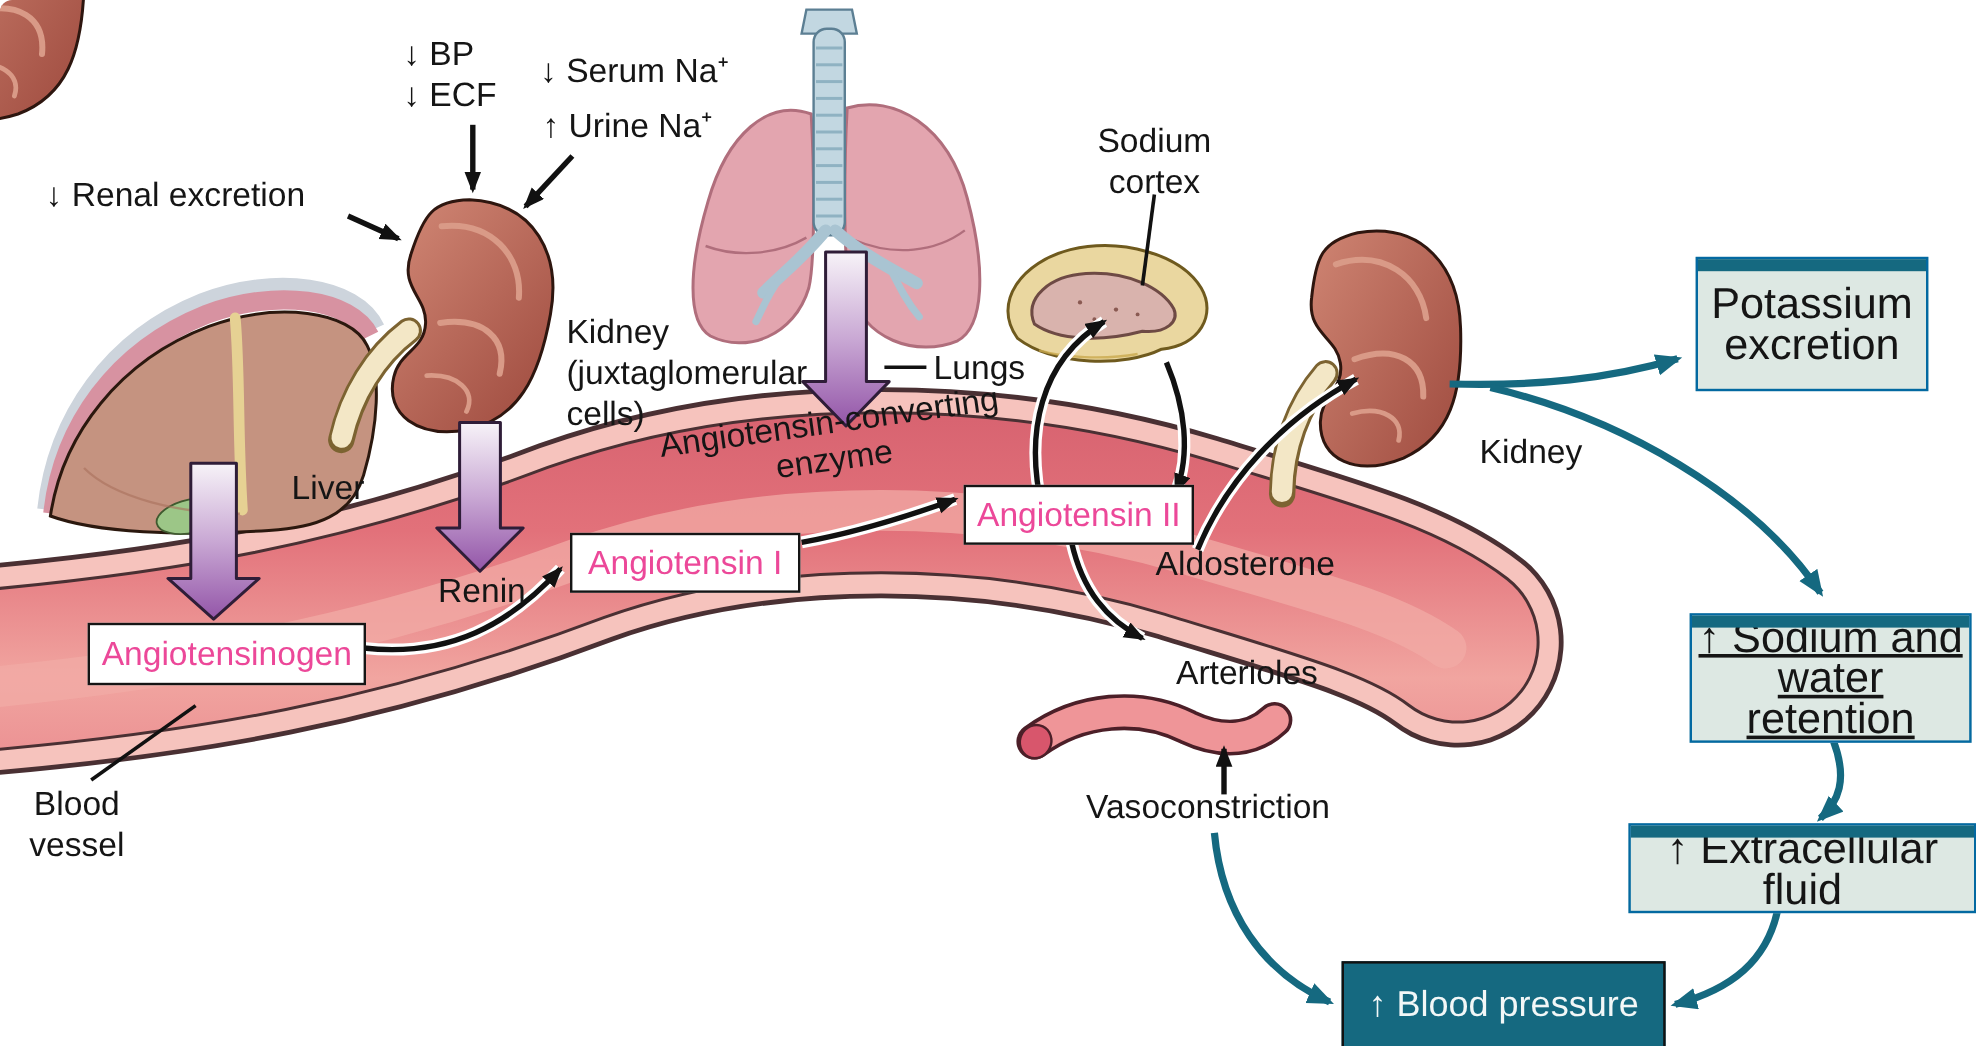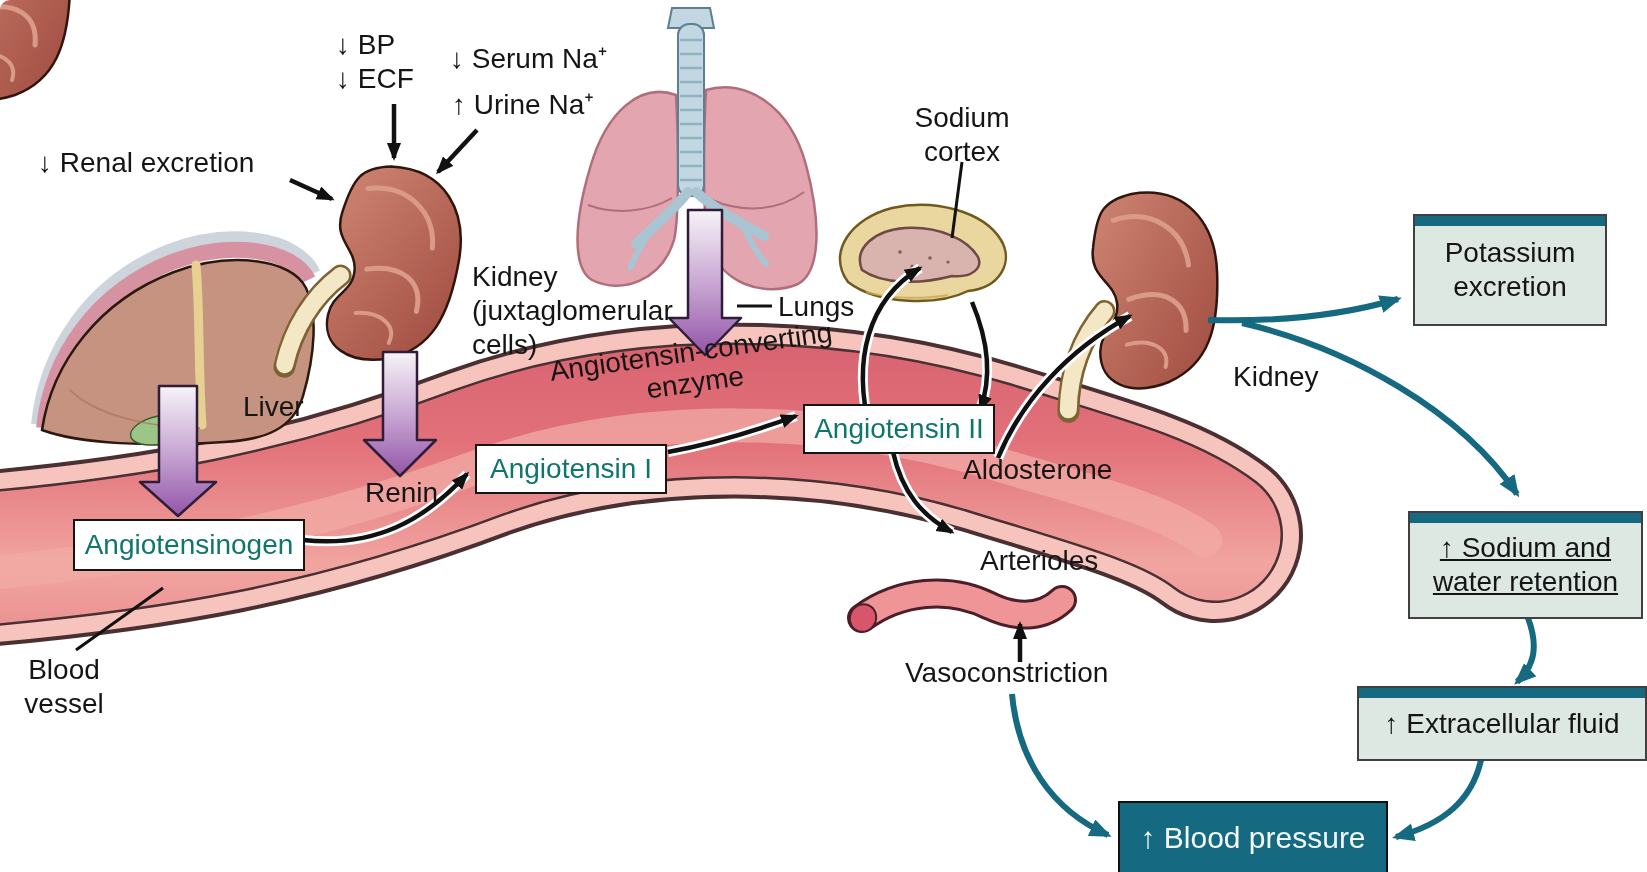--- a/index.html
+++ b/index.html
@@ -7,26 +7,26 @@
     position:relative;width:1647px;height:872px;background:#ffffff;overflow:hidden;
     font-family:"Liberation Sans", sans-serif;color:#111;border-radius:10px;
   }
   .layer{position:absolute;inset:0;}
   .lbl{position:absolute;font-size:28px;line-height:34px;color:#151515;white-space:nowrap;}
   .lbl .line{display:block;}
   .center{text-align:center;}
   .whitebox{
     position:absolute;background:#ffffff;border:2.5px solid #151515;
     display:flex;align-items:center;justify-content:center;
-    font-size:28px;color:#0f766e;
+    font-size:28px;color:#ec4899;
   }
   .litebox{
-    position:absolute;background:#dde8e3;border:2px solid #404040;
+    position:absolute;background:#dde8e3;border:2px solid #0369a1;
     display:flex;flex-direction:column;align-items:center;justify-content:center;
-    font-size:28px;line-height:34px;color:#151515;text-align:center;
+    font-size:36px;line-height:34px;color:#151515;text-align:center;
   }
   .litebox .bar{position:absolute;top:0;left:0;right:0;height:10px;background:#156980;}
   .darkbox{
     position:absolute;background:#156980;border:2.5px solid #111;
     display:flex;align-items:center;justify-content:center;
     font-size:30px;color:#f2f7f7;
   }
   .ace{transform:rotate(-8deg);transform-origin:center;line-height:31px;}
 </style>
 </head>

